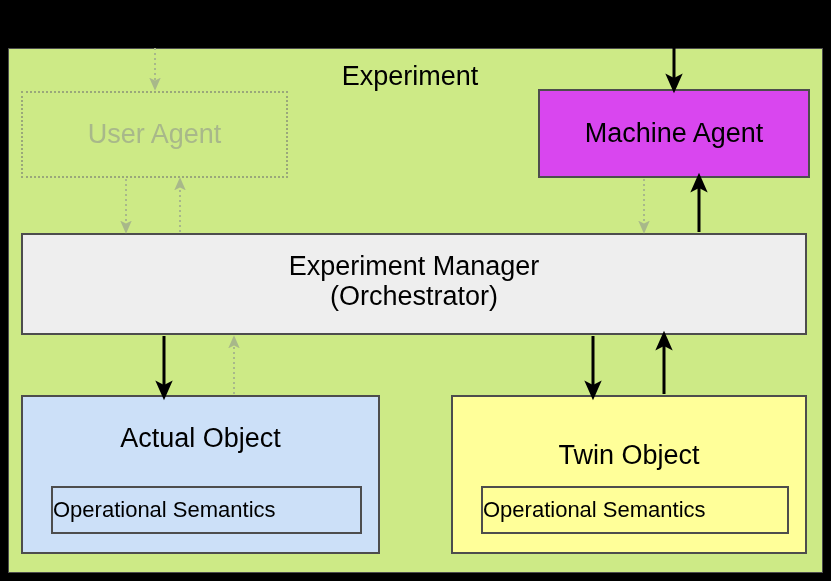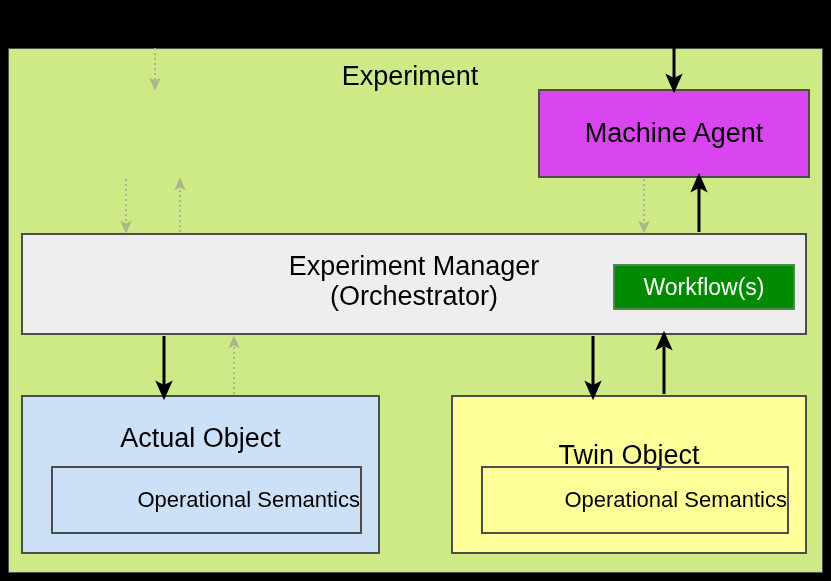--- a/index.html
+++ b/index.html
@@ -141,26 +141,26 @@
     justify-content: flex-start;
   }
   .twin-object .node-title { margin-top: 43px; }
 
   
   .semantics-box {
     position: absolute;
     left: 28px;
     bottom: 18px;
     right: 16px;
-    height: 68px;
+    height: 48px;
     box-sizing: border-box;
     border: 2px solid #4d4d4d;
     display: flex;
     align-items: center;
-    justify-content: flex-end;
+    justify-content: flex-start;
     background: transparent;
   }
   .semantics-label {
     font-size: 22px;
     color: #000000;
     white-space: nowrap;
   }
 
   
   .arrow-layer {
@@ -174,31 +174,31 @@
 </style>
 </head>
 <body>
 
 <div id="canvas">
 
   <div class="experiment-panel"></div>
 
   <div class="experiment-title">Experiment</div>
 
+  <div class="node user-agent">
+    <div class="node-title">User Agent</div>
+  </div>
 
   <div class="node machine-agent">
     <div class="node-title">Machine Agent</div>
   </div>
 
   <div class="node experiment-manager">
     <div class="node-title">Experiment Manager
 (Orchestrator)</div>
-    <div class="workflow-box">
-      <span class="workflow-label">Workflow(s)</span>
-    </div>
   </div>
 
   <div class="node actual-object">
     <div class="node-title">Actual Object</div>
     <div class="semantics-box">
       <span class="semantics-label">Operational Semantics</span>
     </div>
   </div>
 
   <div class="node twin-object">

